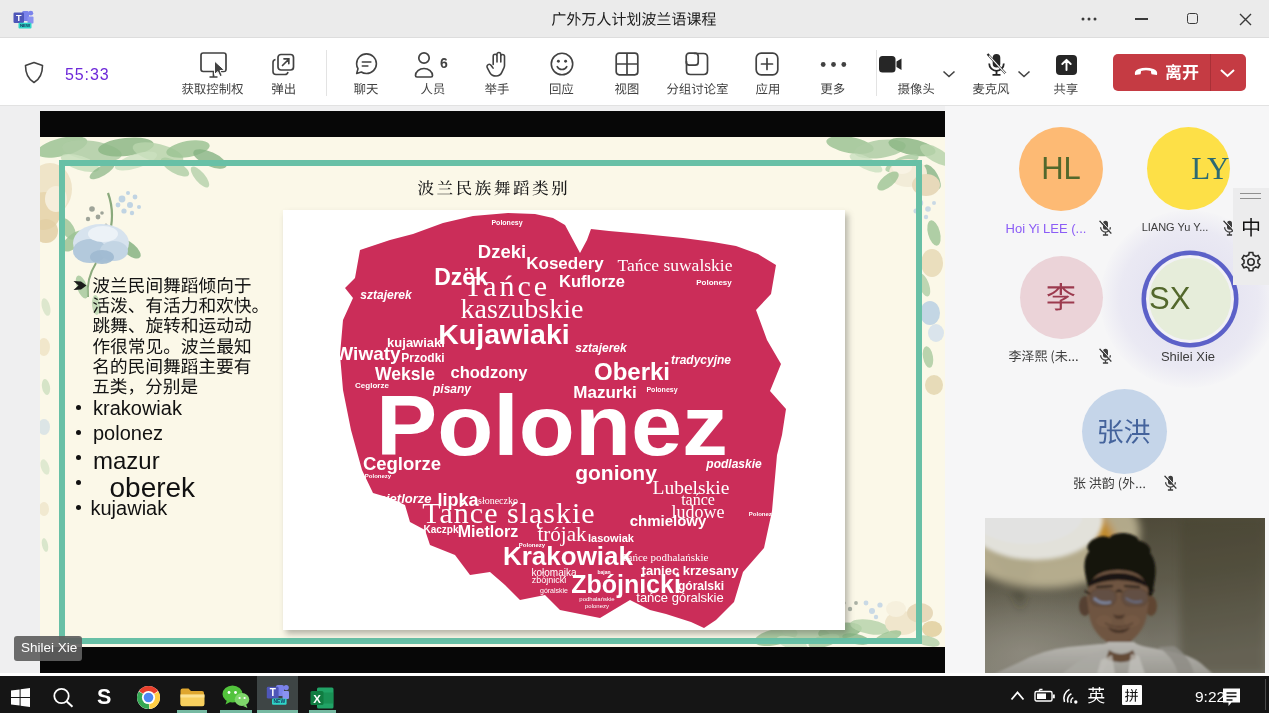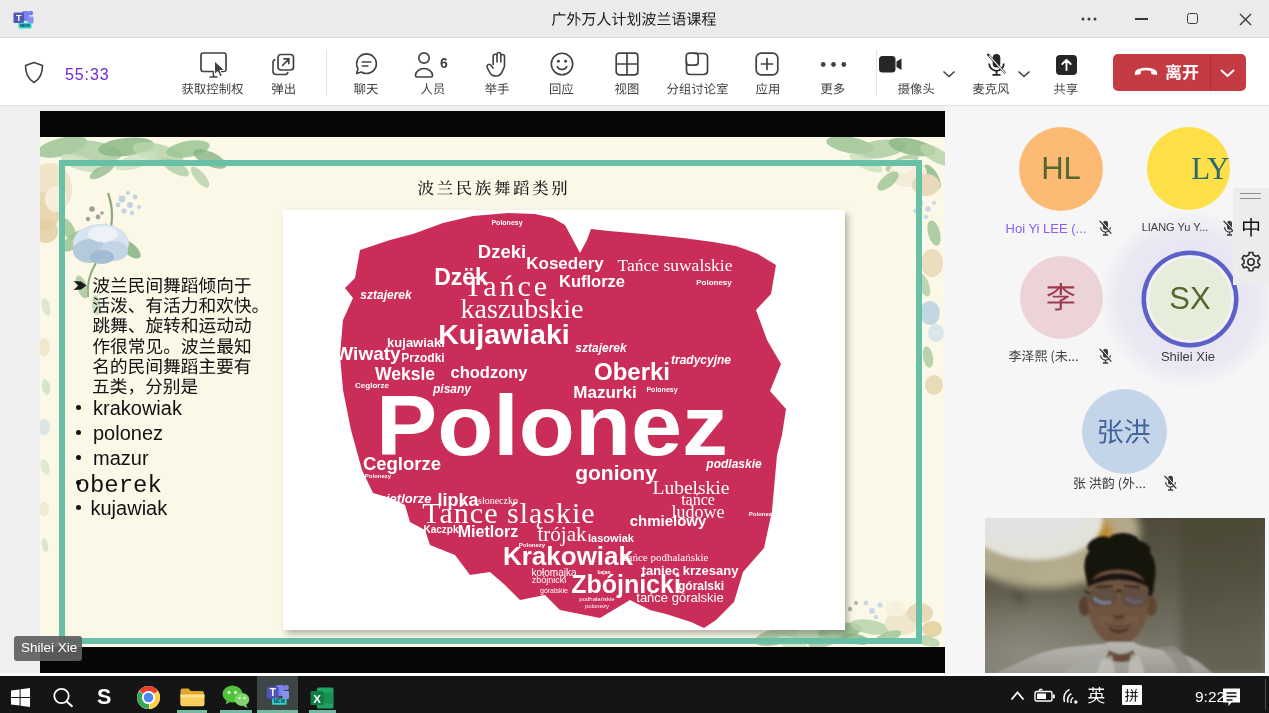--- a/index.html
+++ b/index.html
@@ -281,23 +281,23 @@
 <svg class="abs" style="left:53.5px;top:221.0px" width="157.4" height="16.4" viewBox="0.8 -14.9 157.4 16.4">
       <path d="M4.7 -9.4C5.6 -8.7 6.6 -7.9 7.4 -7.2C5.3 -6.1 3.0 -5.3 0.8 -4.8C1.1 -4.5 1.4 -4.0 1.5 -3.6C2.5 -3.8 3.5 -4.1 4.5 -4.5V1.4H5.8V0.5H13.7V1.4H15.0V-6.0H8.0C10.9 -7.6 13.5 -9.8 14.9 -12.6L14.1 -13.2L13.8 -13.1H7.6C8.0 -13.6 8.4 -14.1 8.7 -14.6L7.2 -14.9C6.1 -13.2 4.1 -11.3 1.2 -9.9C1.5 -9.7 2.0 -9.2 2.2 -8.9C3.8 -9.7 5.2 -10.8 6.4 -11.9H13.0C11.9 -10.3 10.4 -9.0 8.6 -7.9C7.8 -8.6 6.6 -9.5 5.7 -10.1ZM13.7 -0.7H5.8V-4.8H13.7Z M27.5 -7.5C28.4 -6.2 29.6 -4.4 30.2 -3.3L31.3 -4.1C30.7 -5.1 29.5 -6.8 28.5 -8.1ZM21.9 -14.9C21.8 -14.1 21.5 -12.9 21.2 -12.0H19.2V1.0H20.5V-0.4H25.4V-12.0H22.4C22.7 -12.8 23.1 -13.8 23.4 -14.7ZM20.5 -10.8H24.2V-7.1H20.5ZM20.5 -1.6V-5.9H24.2V-1.6ZM28.3 -14.9C27.7 -12.5 26.8 -10.1 25.5 -8.5C25.9 -8.3 26.4 -7.9 26.7 -7.7C27.3 -8.6 27.8 -9.6 28.3 -10.9H32.9C32.6 -3.8 32.4 -1.0 31.8 -0.4C31.6 -0.2 31.4 -0.1 31.0 -0.1C30.6 -0.1 29.6 -0.1 28.4 -0.2C28.6 0.1 28.8 0.7 28.8 1.0C29.8 1.1 30.9 1.1 31.5 1.1C32.1 1.0 32.5 0.9 32.9 0.3C33.6 -0.5 33.9 -3.3 34.1 -11.4C34.1 -11.6 34.1 -12.1 34.1 -12.1H28.8C29.1 -12.9 29.3 -13.8 29.6 -14.7Z M37.3 1.5C37.7 1.2 38.4 1.0 43.8 -0.6C43.7 -0.9 43.6 -1.5 43.6 -1.8L38.8 -0.5V-4.8H44.2C45.2 -1.3 47.3 1.2 49.6 1.2C50.9 1.2 51.5 0.5 51.7 -2.1C51.3 -2.2 50.8 -2.4 50.5 -2.7C50.4 -0.8 50.3 -0.1 49.7 -0.1C48.1 -0.1 46.5 -2.0 45.6 -4.8H51.4V-6.1H45.2C45.0 -7.0 44.9 -7.9 44.9 -8.8H50.1V-13.9H37.5V-1.0C37.5 -0.3 37.0 0.1 36.7 0.3C36.9 0.6 37.2 1.2 37.3 1.5ZM43.9 -6.1H38.8V-8.8H43.5C43.6 -7.9 43.7 -7.0 43.9 -6.1ZM38.8 -12.7H48.7V-10.1H38.8Z M54.7 -10.9V1.4H56.1V-10.9ZM55.0 -14.0C55.8 -13.2 56.7 -12.1 57.1 -11.4L58.2 -12.1C57.8 -12.9 56.8 -13.9 56.0 -14.6ZM59.8 -5.2H64.1V-2.8H59.8ZM59.8 -8.7H64.1V-6.3H59.8ZM58.6 -9.8V-1.7H65.3V-9.8ZM59.3 -13.9V-12.6H67.9V-0.2C67.9 0.0 67.8 0.1 67.6 0.1C67.4 0.1 66.6 0.1 65.9 0.1C66.1 0.4 66.3 1.0 66.3 1.3C67.4 1.3 68.2 1.3 68.6 1.1C69.1 0.9 69.3 0.5 69.3 -0.2V-13.9Z M71.7 -7.6V-6.5H87.7V-7.6H85.1V-9.4H87.1V-10.5H85.1V-12.4H86.7V-13.5H75.5C75.8 -13.8 76.1 -14.2 76.3 -14.6L75.0 -14.9C74.4 -13.8 73.3 -12.6 71.8 -11.6C72.1 -11.5 72.5 -11.1 72.8 -10.9C73.4 -11.3 74.0 -11.8 74.4 -12.2V-10.5H72.7V-9.4H74.4V-7.6ZM75.7 -12.4H77.6V-10.5H75.7ZM78.7 -12.4H80.7V-10.5H78.7ZM81.9 -12.4H83.8V-10.5H81.9ZM73.7 -2.6C74.3 -2.2 74.9 -1.7 75.4 -1.3C74.4 -0.5 73.2 0.1 71.9 0.4C72.2 0.7 72.6 1.2 72.7 1.4C75.6 0.5 78.0 -1.4 79.1 -4.8L78.3 -5.1L78.1 -5.1H75.5C75.7 -5.4 76.0 -5.8 76.2 -6.2L75.0 -6.5C74.3 -5.0 73.0 -3.8 71.5 -3.0C71.8 -2.8 72.2 -2.4 72.4 -2.2C73.2 -2.7 74.0 -3.3 74.7 -4.1H77.5C77.2 -3.3 76.7 -2.6 76.1 -2.0C75.7 -2.4 75.0 -2.9 74.5 -3.2ZM75.7 -9.4H77.6V-7.6H75.7ZM78.7 -9.4H80.7V-7.6H78.7ZM81.9 -9.4H83.8V-7.6H81.9ZM79.9 -3.5C79.7 -2.6 79.4 -1.5 79.2 -0.8H83.3V1.4H84.5V-0.8H87.6V-1.8H84.5V-3.9H87.1V-5.1H84.5V-6.2H83.3V-5.1H79.5V-3.9H83.3V-1.8H80.8L81.1 -3.4Z M104.1 -14.6C102.2 -14.0 98.7 -13.5 95.8 -13.3C95.9 -13.0 96.1 -12.6 96.1 -12.3C99.1 -12.5 102.7 -12.9 105.0 -13.6ZM99.3 -11.8C99.7 -10.9 100.1 -9.6 100.3 -8.9L101.4 -9.3C101.2 -10.0 100.8 -11.2 100.4 -12.0ZM96.2 -11.2C96.6 -10.3 97.2 -9.2 97.4 -8.4L98.5 -8.8C98.3 -9.6 97.7 -10.7 97.2 -11.6ZM103.8 -12.4C103.5 -11.3 102.8 -9.8 102.3 -8.8L103.3 -8.4C103.9 -9.3 104.5 -10.7 105.1 -11.9ZM91.0 -12.9H93.9V-9.8H91.0ZM100.7 -7.7V-6.5H103.5V-4.2H100.9V-3.0H103.5V-0.5H97.5V-3.0H100.1V-4.2H97.5V-6.4C98.4 -6.8 99.4 -7.2 100.2 -7.7L99.2 -8.6C98.5 -8.1 97.3 -7.5 96.3 -7.0V1.4H97.5V0.7H103.5V1.3H104.8V-7.7ZM89.2 -0.7 89.5 0.5C91.1 0.0 93.3 -0.7 95.4 -1.3L95.2 -2.5L93.2 -1.9V-5.0H95.2V-6.2H93.2V-8.7H95.0V-14.1H89.9V-8.7H92.0V-1.5L91.0 -1.2V-7.0H89.9V-0.9Z M112.8 -14.1C113.9 -13.3 115.1 -12.1 115.8 -11.3H108.0V-10.0H114.3V-6.1H108.8V-4.8H114.3V-0.5H107.2V0.8H123.0V-0.5H115.8V-4.8H121.4V-6.1H115.8V-10.0H122.1V-11.3H116.3L117.2 -11.9C116.5 -12.8 115.0 -14.0 113.9 -14.8Z M135.8 -4.1C135.2 -3.1 134.4 -2.3 133.3 -1.6C132.0 -2.0 130.7 -2.2 129.4 -2.5C129.8 -3.0 130.2 -3.5 130.6 -4.1ZM126.0 -11.4V-6.8H130.7C130.5 -6.3 130.2 -5.8 129.8 -5.3H124.9V-4.1H129.1C128.4 -3.2 127.8 -2.4 127.2 -1.8C128.7 -1.5 130.2 -1.2 131.6 -0.9C129.8 -0.3 127.6 0.1 124.9 0.2C125.2 0.5 125.4 1.0 125.5 1.4C128.8 1.1 131.5 0.6 133.5 -0.4C135.7 0.2 137.7 0.8 139.1 1.4L140.3 0.4C138.8 -0.1 137.0 -0.7 134.9 -1.3C135.9 -2.0 136.7 -2.9 137.3 -4.1H140.7V-5.3H131.4C131.7 -5.7 131.9 -6.2 132.1 -6.6L131.3 -6.8H139.6V-11.4H135.4V-12.9H140.4V-14.1H125.1V-12.9H130.0V-11.4ZM131.2 -12.9H134.1V-11.4H131.2ZM127.3 -10.3H130.0V-7.9H127.3ZM131.2 -10.3H134.1V-7.9H131.2ZM135.4 -10.3H138.3V-7.9H135.4Z M148.5 -14.9C148.3 -14.1 148.1 -13.3 147.7 -12.6H142.7V-11.3H147.2C146.1 -9.0 144.4 -6.8 142.3 -5.4C142.6 -5.1 143.0 -4.7 143.2 -4.4C144.3 -5.2 145.3 -6.1 146.1 -7.2V1.4H147.4V-2.1H154.8V-0.3C154.8 0.0 154.8 0.1 154.5 0.1C154.1 0.1 153.0 0.1 151.9 0.1C152.0 0.5 152.2 1.0 152.3 1.4C153.8 1.4 154.8 1.4 155.4 1.2C156.0 0.9 156.1 0.5 156.1 -0.2V-9.3H147.5C148.0 -9.9 148.3 -10.6 148.6 -11.3H158.2V-12.6H149.2C149.4 -13.2 149.7 -13.9 149.9 -14.5ZM147.4 -5.1H154.8V-3.3H147.4ZM147.4 -6.2V-8.1H154.8V-6.2Z" fill="#141414"></path>
     </svg>
 <svg class="abs" style="left:53.5px;top:241.3px" width="104.6" height="16.7" viewBox="1.0 -14.9 104.6 16.7">
       <path d="M3.1 -8.0V-6.7H6.4C6.1 -4.6 5.7 -2.5 5.3 -0.9H1.0V0.4H16.7V-0.9H13.1C13.4 -3.2 13.7 -6.0 13.8 -7.9L12.8 -8.1L12.5 -8.0H8.0L8.6 -11.8H15.5V-13.2H2.1V-11.8H7.2C7.0 -10.6 6.8 -9.3 6.6 -8.0ZM6.8 -0.9C7.1 -2.5 7.5 -4.5 7.8 -6.7H12.3C12.2 -5.0 12.0 -2.8 11.7 -0.9Z M30.9 -14.5C30.5 -13.8 29.7 -12.7 29.1 -12.0L30.2 -11.6C30.8 -12.3 31.6 -13.2 32.3 -14.1ZM20.9 -14.0C21.6 -13.2 22.4 -12.2 22.8 -11.5L24.0 -12.1C23.6 -12.8 22.8 -13.8 22.0 -14.5ZM25.8 -14.9V-11.4H19.0V-10.2H24.8C23.3 -8.7 21.0 -7.5 18.6 -6.9C18.9 -6.7 19.3 -6.2 19.5 -5.8C21.9 -6.5 24.3 -7.9 25.8 -9.7V-6.7H27.2V-9.4C29.4 -8.2 32.1 -6.8 33.5 -5.9L34.1 -7.0C32.7 -7.8 30.2 -9.1 28.0 -10.2H34.2V-11.4H27.2V-14.9ZM25.9 -6.3C25.8 -5.6 25.7 -5.0 25.5 -4.4H18.9V-3.2H25.1C24.2 -1.5 22.4 -0.4 18.5 0.2C18.8 0.5 19.1 1.1 19.2 1.4C23.6 0.6 25.6 -0.8 26.5 -3.0C27.9 -0.5 30.3 0.9 33.9 1.4C34.1 1.0 34.4 0.5 34.7 0.2C31.5 -0.2 29.2 -1.3 27.9 -3.2H34.3V-4.4H27.0C27.1 -5.0 27.2 -5.6 27.3 -6.3Z M38.2 1.9C40.0 1.2 41.2 -0.2 41.2 -2.1C41.2 -3.4 40.7 -4.2 39.7 -4.2C39.0 -4.2 38.4 -3.7 38.4 -2.9C38.4 -2.1 39.0 -1.6 39.7 -1.6L40.0 -1.7C39.9 -0.4 39.2 0.4 37.8 1.0Z M65.0 -14.5 63.8 -14.1C65.0 -11.4 67.2 -8.5 69.0 -7.0C69.3 -7.3 69.8 -7.8 70.1 -8.1C68.3 -9.5 66.1 -12.2 65.0 -14.5ZM58.8 -14.5C57.8 -11.8 56.0 -9.3 53.9 -7.8C54.2 -7.6 54.8 -7.1 55.0 -6.8C55.5 -7.2 55.9 -7.6 56.4 -8.1V-6.9H59.8C59.4 -3.9 58.4 -1.0 54.3 0.3C54.6 0.6 54.9 1.1 55.1 1.5C59.6 -0.2 60.7 -3.4 61.2 -6.9H66.0C65.8 -2.4 65.6 -0.7 65.1 -0.2C65.0 -0.1 64.7 -0.0 64.4 -0.0C64.0 -0.0 62.9 -0.0 61.7 -0.1C62.0 0.2 62.1 0.8 62.2 1.2C63.3 1.3 64.4 1.3 65.0 1.2C65.6 1.2 66.0 1.0 66.3 0.6C67.0 -0.1 67.2 -2.1 67.5 -7.5C67.5 -7.7 67.5 -8.2 67.5 -8.2H56.5C58.0 -9.8 59.3 -11.9 60.3 -14.1Z M81.9 -12.7V-2.9H83.2V-12.7ZM85.6 -14.5V-0.3C85.6 0.0 85.5 0.1 85.2 0.1C84.9 0.1 83.8 0.1 82.6 0.1C82.9 0.5 83.0 1.1 83.1 1.4C84.7 1.4 85.6 1.4 86.2 1.2C86.7 1.0 87.0 0.5 87.0 -0.3V-14.5ZM73.7 -12.9H78.2V-9.5H73.7ZM72.4 -14.1V-8.3H79.5V-14.1ZM75.0 -7.8 74.9 -6.3H71.8V-5.1H74.7C74.4 -2.6 73.6 -0.7 71.4 0.5C71.7 0.7 72.1 1.2 72.2 1.5C74.7 0.1 75.6 -2.2 76.0 -5.1H78.5C78.3 -1.8 78.1 -0.5 77.8 -0.2C77.7 0.0 77.5 0.0 77.3 0.0C77.0 0.0 76.3 0.0 75.5 -0.0C75.8 0.3 75.9 0.8 75.9 1.2C76.7 1.3 77.5 1.3 77.9 1.2C78.4 1.2 78.7 1.1 79.0 0.7C79.4 0.2 79.6 -1.4 79.8 -5.7C79.8 -5.9 79.8 -6.3 79.8 -6.3H76.1L76.2 -7.8Z M92.7 -10.7H101.9V-9.3H92.7ZM92.7 -13.1H101.9V-11.7H92.7ZM91.4 -14.1V-8.3H103.2V-14.1ZM92.6 -5.3C92.1 -2.7 91.0 -0.7 89.1 0.5C89.4 0.7 89.9 1.2 90.1 1.4C91.3 0.6 92.2 -0.5 92.9 -1.9C94.3 0.5 96.6 1.1 100.2 1.1H105.0C105.1 0.7 105.3 0.1 105.5 -0.2C104.6 -0.2 100.9 -0.2 100.3 -0.2C99.5 -0.2 98.8 -0.2 98.2 -0.3V-2.7H104.0V-3.9H98.2V-5.9H105.2V-7.1H89.5V-5.9H96.8V-0.5C95.3 -0.9 94.2 -1.7 93.5 -3.4C93.7 -3.9 93.8 -4.5 93.9 -5.1Z" fill="#141414"></path>
     </svg>
 <div class="abs" style="left:53.5px;top:259.5px;font-size:20px;color:#111;font-family:'Liberation Sans'">krakowiak</div>
 <div class="abs" style="left:36px;top:267.5px;width:5px;height:5px;border-radius:50%;background:#111"></div>
 <div class="abs" style="left:53.5px;top:284.5px;font-size:20px;color:#111;font-family:'Liberation Sans'">polonez</div>
 <div class="abs" style="left:36px;top:292.5px;width:5px;height:5px;border-radius:50%;background:#111"></div>
-<div class="abs" style="left:53.5px;top:309.5px;font-size:20px;color:#111;font-family:'Liberation Sans'">mazur</div>
+<div class="abs" style="left:53.5px;top:309.5px;font-size:24px;color:#111;font-family:'Liberation Sans'">mazur</div>
 <div class="abs" style="left:36px;top:317.5px;width:5px;height:5px;border-radius:50%;background:#111"></div>
-<div class="abs" style="left:36px;top:334.5px;font-size:24px;color:#111;font-family:Liberation Mono, monospace">oberek</div>
+<div class="abs" style="left:70px;top:334.5px;font-size:28px;color:#111;font-family:Liberation Sans, sans-serif">oberek</div>
 <div class="abs" style="left:36px;top:342.5px;width:5px;height:5px;border-radius:50%;background:#111"></div>
 <div class="abs" style="left:51px;top:359.5px;font-size:20px;color:#111;font-family:'Liberation Sans'">kujawiak</div>
 <div class="abs" style="left:36px;top:367.5px;width:5px;height:5px;border-radius:50%;background:#111"></div>
 <div class="abs" style="left:243.5px;top:73px;width:562px;height:420px;background:#ffffff;box-shadow:3px 4px 6px rgba(100,100,90,0.45)"></div>
 <svg class="abs" style="left:243.5px;top:73px" width="562" height="420" viewBox="0 0 562 420">
       <path d="M107,30 L130,24 L160,13 L190,6 L225,3 L252,4 L270,8 L282,15 L297,43 L304,30 L308,19 L326,21 L360,24 L400,28 L430,32 L453,36 L475,44 L493,55 L488,84 L473,100 L484,130 L498,154 L487,181 L503,199 L499,225 L494,245 L489,301 L481,338 L460,362 L451,392 L433,410 L421,418 L408,412 L383,404 L367,400 L347,390 L317,408 L297,404 L277,400 L262,385 L237,390 L222,375 L207,362 L187,365 L172,345 L147,335 L142,320 L127,312 L122,295 L107,288 L90,283 L79,260 L68,220 L60,180 L57,145 L60,110 L70,88 L62,78 L72,68 L77,40 Z" fill="#cb2d59"></path>
       <text x="224" y="15" font-size="7" font-family="Liberation Sans" font-weight="bold" fill="#fff" text-anchor="middle">Polonesy</text>
       <text x="219" y="48" font-size="18.5" font-family="Liberation Sans" font-weight="bold" fill="#fff" text-anchor="middle">Dzeki</text>
       <text x="282" y="59" font-size="17" font-family="Liberation Sans" font-weight="bold" fill="#fff" text-anchor="middle">Kosedery</text>
       <text x="392" y="61" font-size="17.5" font-family="Liberation Serif" font-weight="normal" fill="#fff" text-anchor="middle">Tańce suwalskie</text>
@@ -354,21 +354,21 @@
     </svg>
 </div>
 <div class="abs" style="left:14px;top:636px;width:68px;height:24.5px;background:rgba(96,96,96,0.92);border-radius:3px;color:#fff;font-size:13.5px;line-height:24.5px;padding-left:7px;box-sizing:border-box;white-space:nowrap">Shilei Xie</div>
 <div class="abs" style="left:1100px;top:210px;width:178px;height:178px;border-radius:50%;background:radial-gradient(circle, rgba(130,120,210,0.20) 0%, rgba(130,120,210,0.10) 55%, rgba(130,120,210,0) 72%)"></div>
 <div class="abs" style="left:1019px;top:126.5px;width:84px;height:84px;border-radius:50%;background:#fdba74;color:#53682c;font-size:31px;text-align:center;line-height:84px;font-family:'Liberation Sans'">HL</div>
 <div class="abs" style="left:1146.5px;top:127.0px;width:83.0px;height:83.0px;border-radius:50%;background:#fde047;color:#2c6a72;font-size:31px;text-align:right;line-height:83.0px;font-family:Liberation Serif, serif">LY</div>
 <div class="abs" style="left:1019.5px;top:256.0px;width:83.0px;height:83.0px;border-radius:50%;background:#ebd3d8;color:#9c3a4e;font-size:30px;text-align:center;line-height:83.0px;font-family:'Liberation Sans'"></div>
 <svg class="abs" style="left:1047.1px;top:283px" width="27.8" height="27.5" viewBox="1.1 -25.2 27.8 27.5">
     <path d="M13.8 -25.2V-21.9H1.7V-19.8H11.2C8.6 -17.2 4.7 -14.8 1.1 -13.6C1.6 -13.2 2.2 -12.4 2.5 -11.8C6.6 -13.3 11.0 -16.3 13.8 -19.7V-13.1H16.1V-19.7C18.8 -16.4 23.3 -13.5 27.4 -12.0C27.8 -12.6 28.4 -13.4 28.9 -13.9C25.2 -15.0 21.2 -17.2 18.6 -19.8H28.3V-21.9H16.1V-25.2ZM13.8 -8.2V-6.7H1.6V-4.6H13.8V-0.3C13.8 0.1 13.7 0.2 13.1 0.3C12.6 0.3 10.7 0.3 8.7 0.2C9.1 0.8 9.5 1.7 9.7 2.3C12.2 2.3 13.7 2.3 14.7 1.9C15.7 1.6 16.0 1.0 16.0 -0.2V-4.6H28.4V-6.7H16.0V-7.3C18.7 -8.4 21.4 -9.9 23.4 -11.4L21.9 -12.7L21.4 -12.5H6.8V-10.6H18.7C17.2 -9.7 15.4 -8.8 13.8 -8.2Z" fill="#9c3a4e"></path>
   </svg>
-<div class="abs" style="left:1149px;top:257.5px;width:82px;height:82px;border-radius:50%;background:#e6edda;box-shadow:0 0 0 3px #f2f1f6, 0 0 0 7.5px #5c61c8;color:#53682c;font-size:31px;text-align:center;line-height:82px;font-family:'Liberation Sans'">SX</div>
+<div class="abs" style="left:1149px;top:257.5px;width:82px;height:82px;border-radius:50%;background:#e6edda;box-shadow:0 0 0 3px #f2f1f6, 0 0 0 7.5px #5c61c8;color:#53682c;font-size:31px;text-align:left;line-height:82px;font-family:'Liberation Sans'">SX</div>
 <div class="abs" style="left:1081.5px;top:389.0px;width:85.0px;height:85.0px;border-radius:50%;background:#c5d5e9;color:#44639c;font-size:27px;text-align:center;line-height:85.0px;font-family:'Liberation Sans'"></div>
 <svg class="abs" style="left:1098.8px;top:419px" width="50.5" height="24.9" viewBox="2.4 -22.6 50.5 24.9">
     <path d="M22.8 -21.5C21.3 -18.7 18.8 -16.1 16.1 -14.4C16.6 -14.1 17.4 -13.4 17.7 -13.0C20.4 -14.9 23.1 -17.8 24.8 -20.9ZM3.2 -15.6C3.0 -13.0 2.7 -9.5 2.4 -7.4H7.8C7.5 -2.5 7.2 -0.6 6.7 -0.1C6.5 0.2 6.2 0.2 5.7 0.2C5.2 0.2 3.9 0.2 2.5 0.1C2.9 0.6 3.1 1.4 3.1 1.9C4.5 2.0 5.9 2.0 6.6 1.9C7.4 1.8 7.9 1.7 8.4 1.1C9.2 0.3 9.5 -2.0 9.8 -8.4C9.9 -8.6 9.9 -9.2 9.9 -9.2H4.5C4.6 -10.6 4.8 -12.2 4.9 -13.7H9.7V-21.7H2.5V-19.8H7.8V-15.6ZM12.8 2.3C13.2 1.9 14.0 1.6 19.4 -0.7C19.3 -1.1 19.3 -2.0 19.3 -2.6L15.2 -1.0V-10.3H17.8C19.1 -5.0 21.4 -0.6 24.8 1.8C25.2 1.2 25.8 0.5 26.2 0.1C23.1 -1.8 20.8 -5.7 19.7 -10.3H25.9V-12.2H15.2V-22.1H13.2V-12.2H10.2V-10.3H13.2V-1.3C13.2 -0.2 12.4 0.3 11.9 0.6C12.3 1.0 12.7 1.8 12.8 2.3Z M29.5 -21.0C31.2 -20.0 33.5 -18.5 34.6 -17.5L35.9 -19.1C34.7 -20.0 32.4 -21.5 30.7 -22.4ZM28.1 -13.5C29.8 -12.6 32.0 -11.4 33.0 -10.6L34.2 -12.3C33.0 -13.0 30.8 -14.2 29.2 -15.0ZM39.9 -4.8C38.8 -2.7 36.9 -0.6 35.0 0.8C35.5 1.1 36.3 1.8 36.7 2.1C38.5 0.5 40.5 -1.9 41.9 -4.2ZM46.2 -3.8C48.0 -2.0 50.0 0.5 50.9 2.2L52.6 1.1C51.7 -0.5 49.7 -2.9 47.8 -4.7ZM46.8 -22.6V-17.1H41.4V-22.5H39.4V-17.1H35.9V-15.1H39.4V-8.5H35.3V-6.9L34.0 -8.0C32.5 -5.0 30.5 -1.6 29.1 0.4L30.7 1.8C32.2 -0.6 34.0 -3.7 35.4 -6.5H52.9V-8.5H48.8V-15.1H52.5V-17.1H48.8V-22.6ZM41.4 -15.1H46.8V-8.5H41.4Z" fill="#44639c"></path>
   </svg>
 <div class="abs" style="left:1046px;top:221px;font-size:13px;color:#8b5cf6;white-space:nowrap;transform:translateX(-50%)">Hoi Yi LEE (...</div>
 <div class="abs" style="left:1175px;top:221px;font-size:11px;color:#3c3c3c;white-space:nowrap;transform:translateX(-50%)">LIANG Yu Y...</div>
 <svg class="abs" style="left:1008.6px;top:349.5px" width="68.7" height="13.5" viewBox="0.5 -10.9 68.7 13.5">
     <path d="M6.0 -10.9V-9.5H0.7V-8.6H4.9C3.7 -7.4 2.0 -6.4 0.5 -5.9C0.7 -5.7 1.0 -5.4 1.1 -5.1C2.9 -5.8 4.8 -7.1 6.0 -8.5V-5.7H7.0V-8.5C8.2 -7.1 10.1 -5.8 11.9 -5.2C12.0 -5.5 12.3 -5.8 12.5 -6.0C10.9 -6.5 9.2 -7.5 8.0 -8.6H12.3V-9.5H7.0V-10.9ZM6.0 -3.6V-2.9H0.7V-2.0H6.0V-0.1C6.0 0.1 5.9 0.1 5.7 0.1C5.4 0.1 4.6 0.1 3.8 0.1C3.9 0.4 4.1 0.7 4.2 1.0C5.3 1.0 5.9 1.0 6.4 0.8C6.8 0.7 6.9 0.4 6.9 -0.1V-2.0H12.3V-2.9H6.9V-3.2C8.1 -3.6 9.3 -4.3 10.1 -4.9L9.5 -5.5L9.3 -5.4H3.0V-4.6H8.1C7.5 -4.2 6.7 -3.8 6.0 -3.6Z M14.1 -10.0C14.9 -9.6 15.8 -8.8 16.2 -8.3L17.0 -9.0C16.5 -9.5 15.6 -10.1 14.9 -10.6ZM13.5 -6.5C14.3 -6.1 15.2 -5.5 15.7 -5.1L16.4 -5.8C15.9 -6.2 14.9 -6.8 14.1 -7.1ZM13.8 0.1 14.7 0.8C15.4 -0.5 16.1 -2.1 16.7 -3.4L15.9 -4.1C15.3 -2.6 14.4 -0.9 13.8 0.1ZM22.9 -9.3C22.4 -8.7 21.8 -8.1 21.0 -7.5C20.3 -8.1 19.7 -8.7 19.3 -9.3ZM17.5 -10.2V-9.3H18.3C18.8 -8.5 19.4 -7.7 20.2 -7.1C19.1 -6.4 17.8 -5.9 16.6 -5.6C16.8 -5.4 17.0 -5.1 17.1 -4.8C18.4 -5.2 19.8 -5.8 21.0 -6.5C22.1 -5.7 23.4 -5.2 24.8 -4.8C25.0 -5.1 25.2 -5.4 25.4 -5.6C24.1 -5.9 22.8 -6.4 21.7 -7.0C22.8 -7.8 23.7 -8.8 24.3 -9.9L23.7 -10.3L23.6 -10.2ZM20.6 -5.4V-4.2H17.7V-3.3H20.6V-2.0H16.8V-1.1H20.6V1.0H21.5V-1.1H25.3V-2.0H21.5V-3.3H24.3V-4.2H21.5V-5.4Z M29.4 -7.7H31.3V-5.7H29.4ZM28.2 -2.2C28.0 -1.1 27.5 -0.1 26.5 0.5L27.3 1.1C28.3 0.4 28.8 -0.7 29.1 -1.9ZM30.3 -1.9C30.6 -1.0 30.8 0.2 30.9 0.9L31.8 0.7C31.8 -0.0 31.5 -1.2 31.2 -2.0ZM32.9 -1.8C33.4 -1.0 33.9 0.2 34.1 0.9L35.0 0.6C34.8 -0.2 34.3 -1.3 33.7 -2.1ZM35.6 -1.9C36.4 -1.0 37.3 0.2 37.7 1.0L38.6 0.6C38.2 -0.2 37.2 -1.4 36.4 -2.3ZM28.7 -8.4V-4.9H30.0V-3.6H28.0V-9.5H30.0V-8.4ZM27.2 -3.6V-2.8H32.8V-3.6H30.8V-4.9H32.1V-8.4H30.8V-9.5H32.7V-10.3H27.2ZM34.2 -9.5H36.9V-7.3H34.2ZM33.3 -10.3V-4.2C33.3 -3.0 33.6 -2.8 34.8 -2.8C35.1 -2.8 36.8 -2.8 37.1 -2.8C38.1 -2.8 38.4 -3.2 38.5 -4.6C38.2 -4.7 37.9 -4.8 37.7 -5.0C37.6 -3.8 37.5 -3.6 37.0 -3.6C36.7 -3.6 35.2 -3.6 34.9 -3.6C34.3 -3.6 34.2 -3.7 34.2 -4.2V-6.5H37.8V-10.3Z M45.0 2.5 45.7 2.2C44.6 0.4 44.1 -1.8 44.1 -4.0C44.1 -6.2 44.6 -8.4 45.7 -10.3L45.0 -10.6C43.8 -8.7 43.1 -6.6 43.1 -4.0C43.1 -1.5 43.8 0.6 45.0 2.5Z M52.3 -10.9V-8.8H48.0V-7.8H52.3V-5.6H47.1V-4.6H51.7C50.5 -2.9 48.6 -1.3 46.7 -0.5C47.0 -0.3 47.3 0.1 47.5 0.3C49.2 -0.6 51.0 -2.1 52.3 -3.8V1.0H53.3V-3.9C54.6 -2.2 56.4 -0.5 58.1 0.3C58.3 0.1 58.6 -0.3 58.9 -0.5C57.0 -1.3 55.1 -2.9 53.9 -4.6H58.6V-5.6H53.3V-7.8H57.7V-8.8H53.3V-10.9Z M61.1 0.2C61.6 0.2 62.0 -0.2 62.0 -0.7C62.0 -1.3 61.6 -1.6 61.1 -1.6C60.6 -1.6 60.3 -1.3 60.3 -0.7C60.3 -0.2 60.6 0.2 61.1 0.2Z M64.7 0.2C65.2 0.2 65.6 -0.2 65.6 -0.7C65.6 -1.3 65.2 -1.6 64.7 -1.6C64.2 -1.6 63.9 -1.3 63.9 -0.7C63.9 -0.2 64.2 0.2 64.7 0.2Z M68.3 0.2C68.8 0.2 69.2 -0.2 69.2 -0.7C69.2 -1.3 68.8 -1.6 68.3 -1.6C67.9 -1.6 67.5 -1.3 67.5 -0.7C67.5 -0.2 67.9 0.2 68.3 0.2Z" fill="#3c3c3c"></path>
   </svg>
 <div class="abs" style="left:1188px;top:349px;font-size:13px;color:#3c3c3c;white-space:nowrap;transform:translateX(-50%)">Shilei Xie</div>

